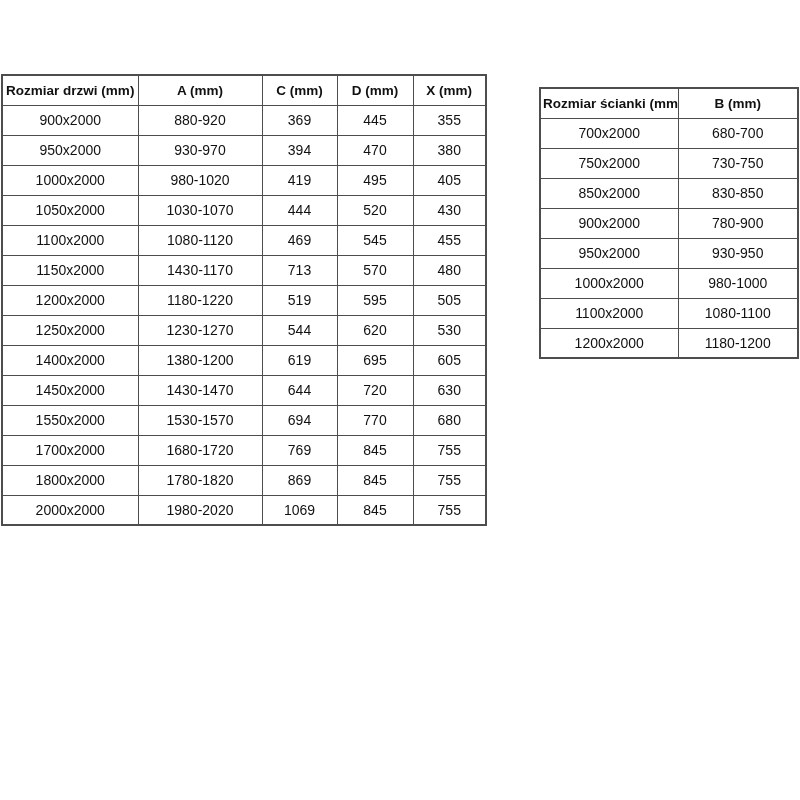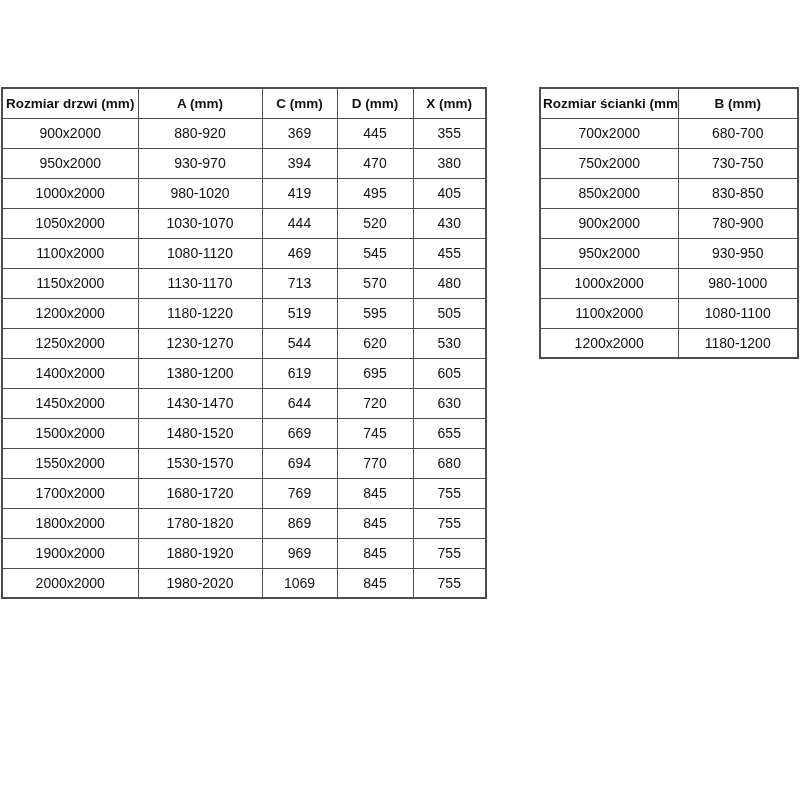--- a/index.html
+++ b/index.html
@@ -45,21 +45,21 @@
     color: var(--text);
   }
   table.spec-table td {
     font-size: 14px;
     font-weight: normal;
     color: var(--text);
   }
   
   #door-table {
     left: 1px;
-    top: 87px;
+    top: 74px;
     width: 484px;
     border-radius: 27px;
   }
   #door-table col:nth-child(1) { width: 136px; }
   #door-table col:nth-child(2) { width: 124px; }
   #door-table col:nth-child(3) { width: 75px; }
   #door-table col:nth-child(4) { width: 76px; }
   #door-table col:nth-child(5) { width: 73px; }
   
   #wall-table {
@@ -123,21 +123,21 @@
         </tr>
         <tr>
           <td>1100x2000</td>
           <td>1080-1120</td>
           <td>469</td>
           <td>545</td>
           <td>455</td>
         </tr>
         <tr>
           <td>1150x2000</td>
-          <td>1130-1170</td>
+          <td>1430-1170</td>
           <td>713</td>
           <td>570</td>
           <td>480</td>
         </tr>
         <tr>
           <td>1200x2000</td>
           <td>1180-1220</td>
           <td>519</td>
           <td>595</td>
           <td>505</td>
@@ -157,27 +157,20 @@
           <td>605</td>
         </tr>
         <tr>
           <td>1450x2000</td>
           <td>1430-1470</td>
           <td>644</td>
           <td>720</td>
           <td>630</td>
         </tr>
         <tr>
-          <td>1500x2000</td>
-          <td>1480-1520</td>
-          <td>669</td>
-          <td>745</td>
-          <td>655</td>
-        </tr>
-        <tr>
           <td>1550x2000</td>
           <td>1530-1570</td>
           <td>694</td>
           <td>770</td>
           <td>680</td>
         </tr>
         <tr>
           <td>1700x2000</td>
           <td>1680-1720</td>
           <td>769</td>
@@ -185,27 +178,20 @@
           <td>755</td>
         </tr>
         <tr>
           <td>1800x2000</td>
           <td>1780-1820</td>
           <td>869</td>
           <td>845</td>
           <td>755</td>
         </tr>
         <tr>
-          <td>1900x2000</td>
-          <td>1880-1920</td>
-          <td>969</td>
-          <td>845</td>
-          <td>755</td>
-        </tr>
-        <tr>
           <td>2000x2000</td>
           <td>1980-2020</td>
           <td>1069</td>
           <td>845</td>
           <td>755</td>
         </tr>
       </tbody>
     </table>
 
   <table id="wall-table" class="spec-table">

